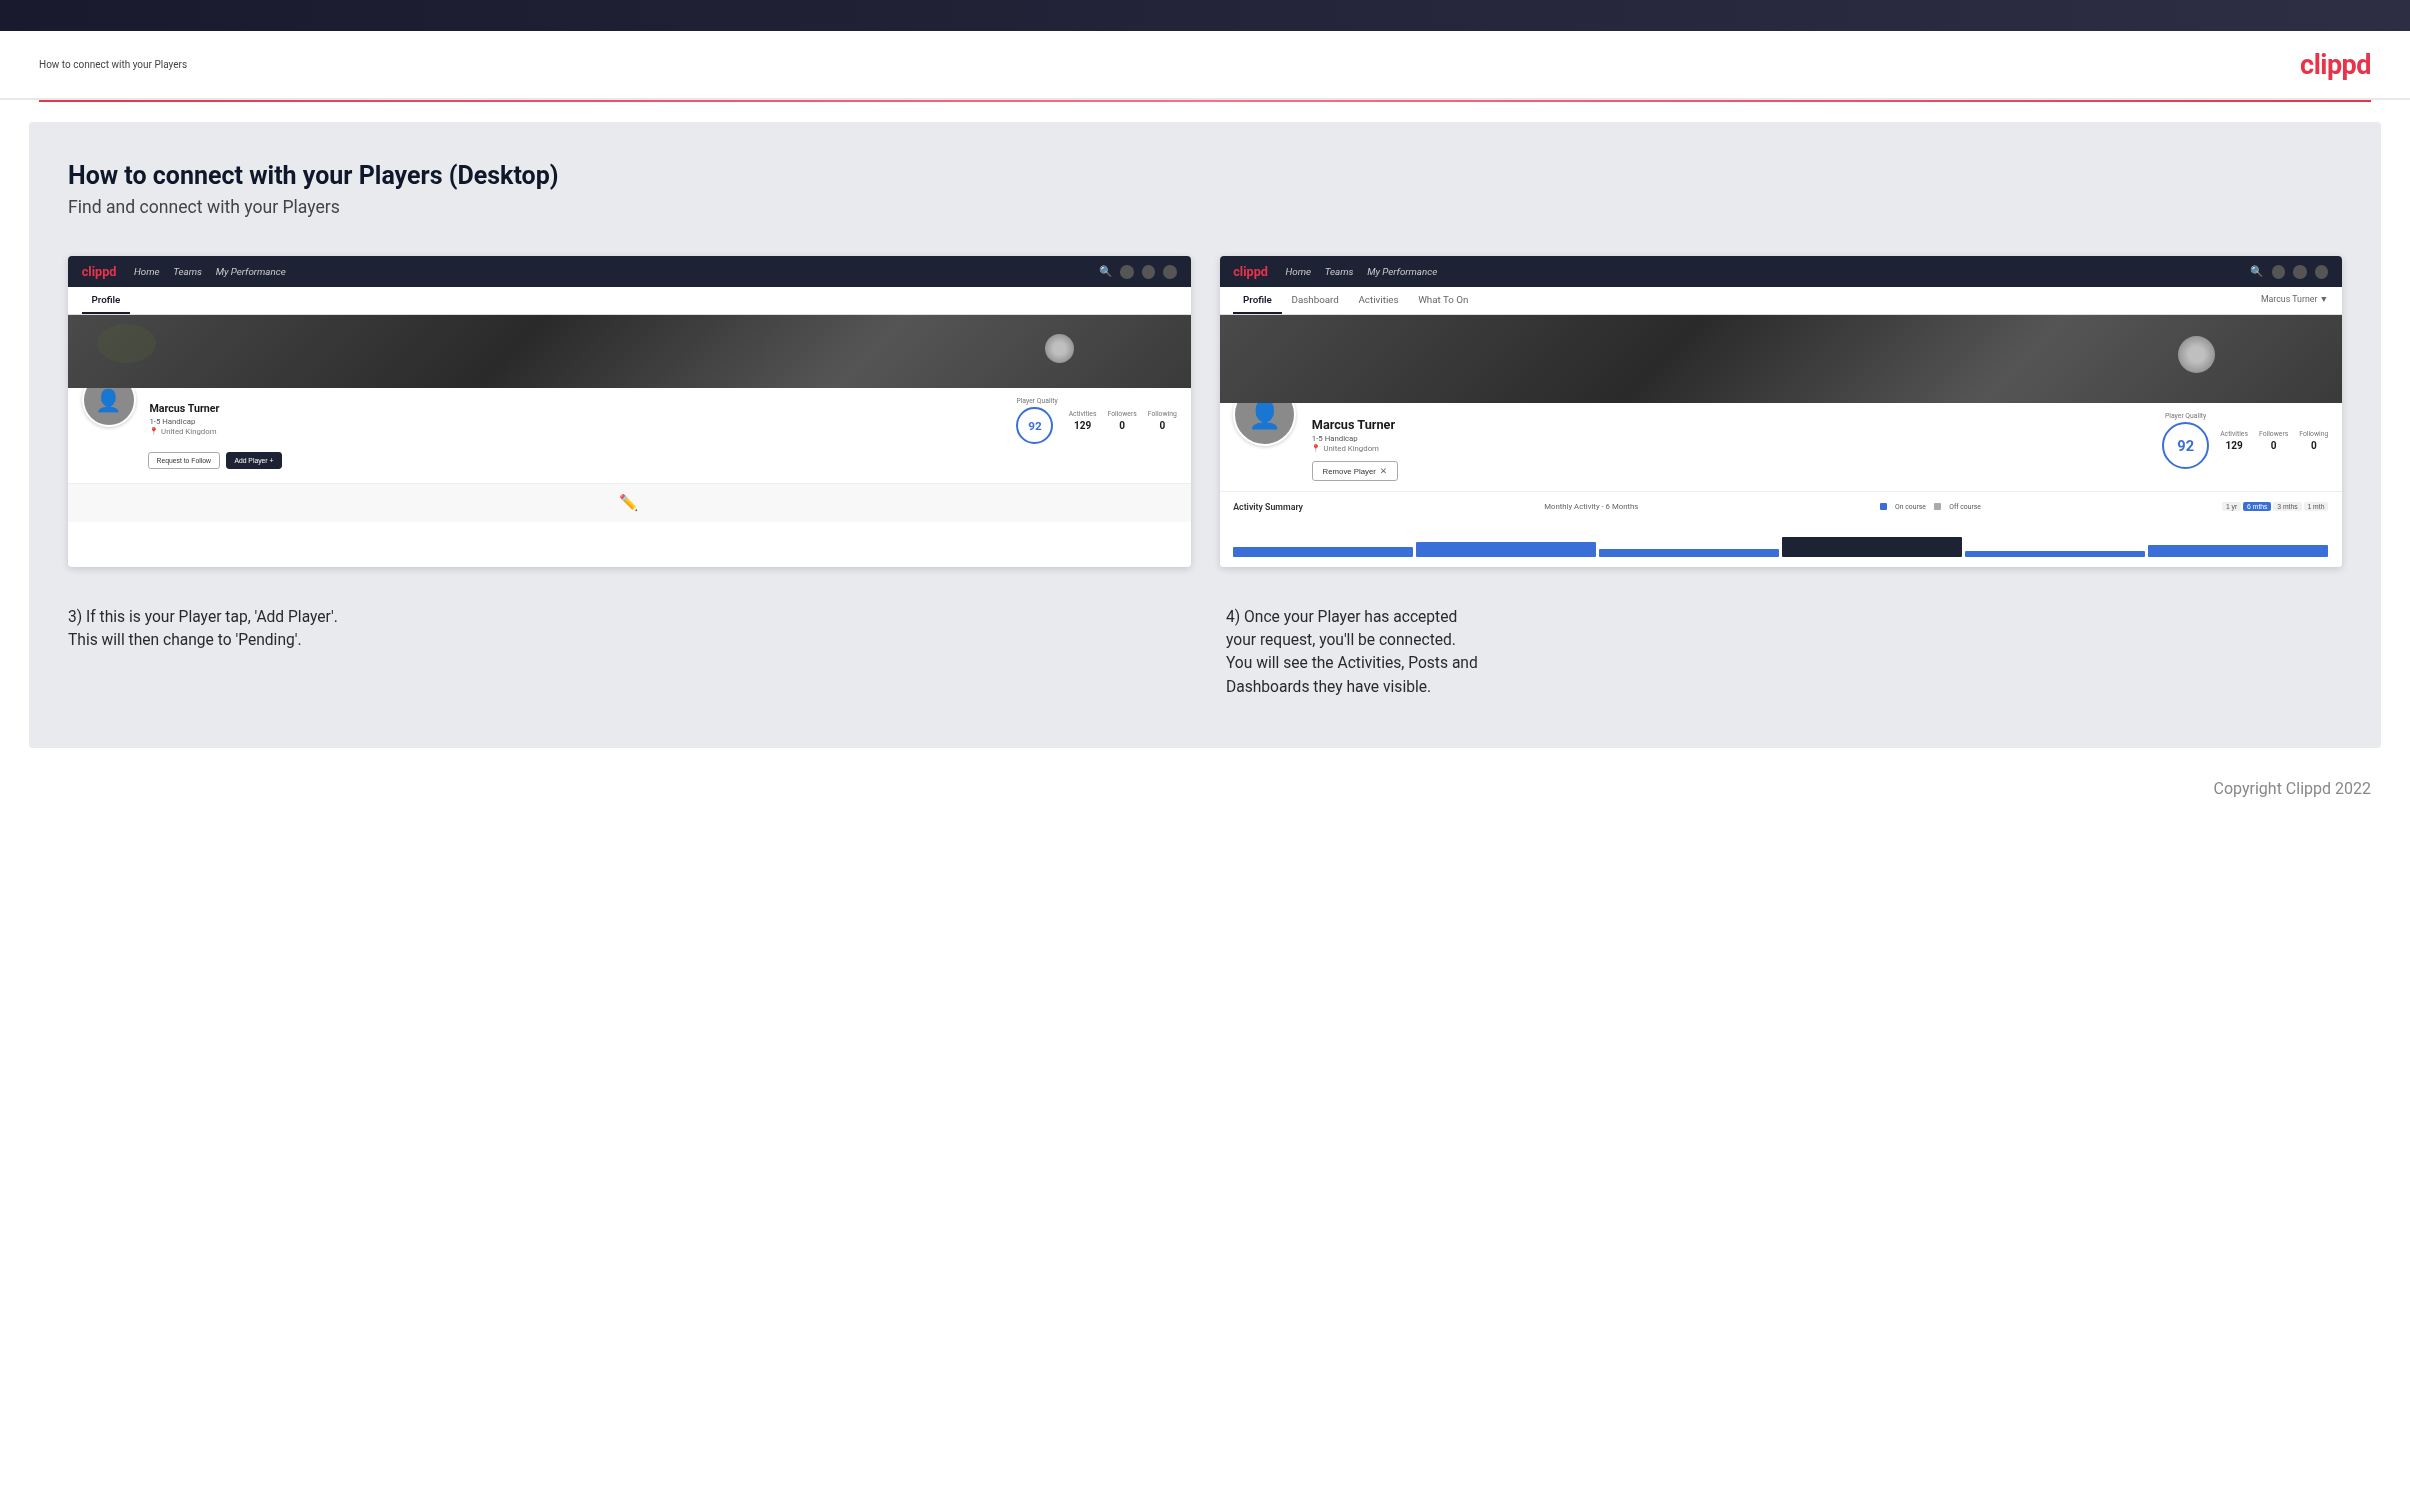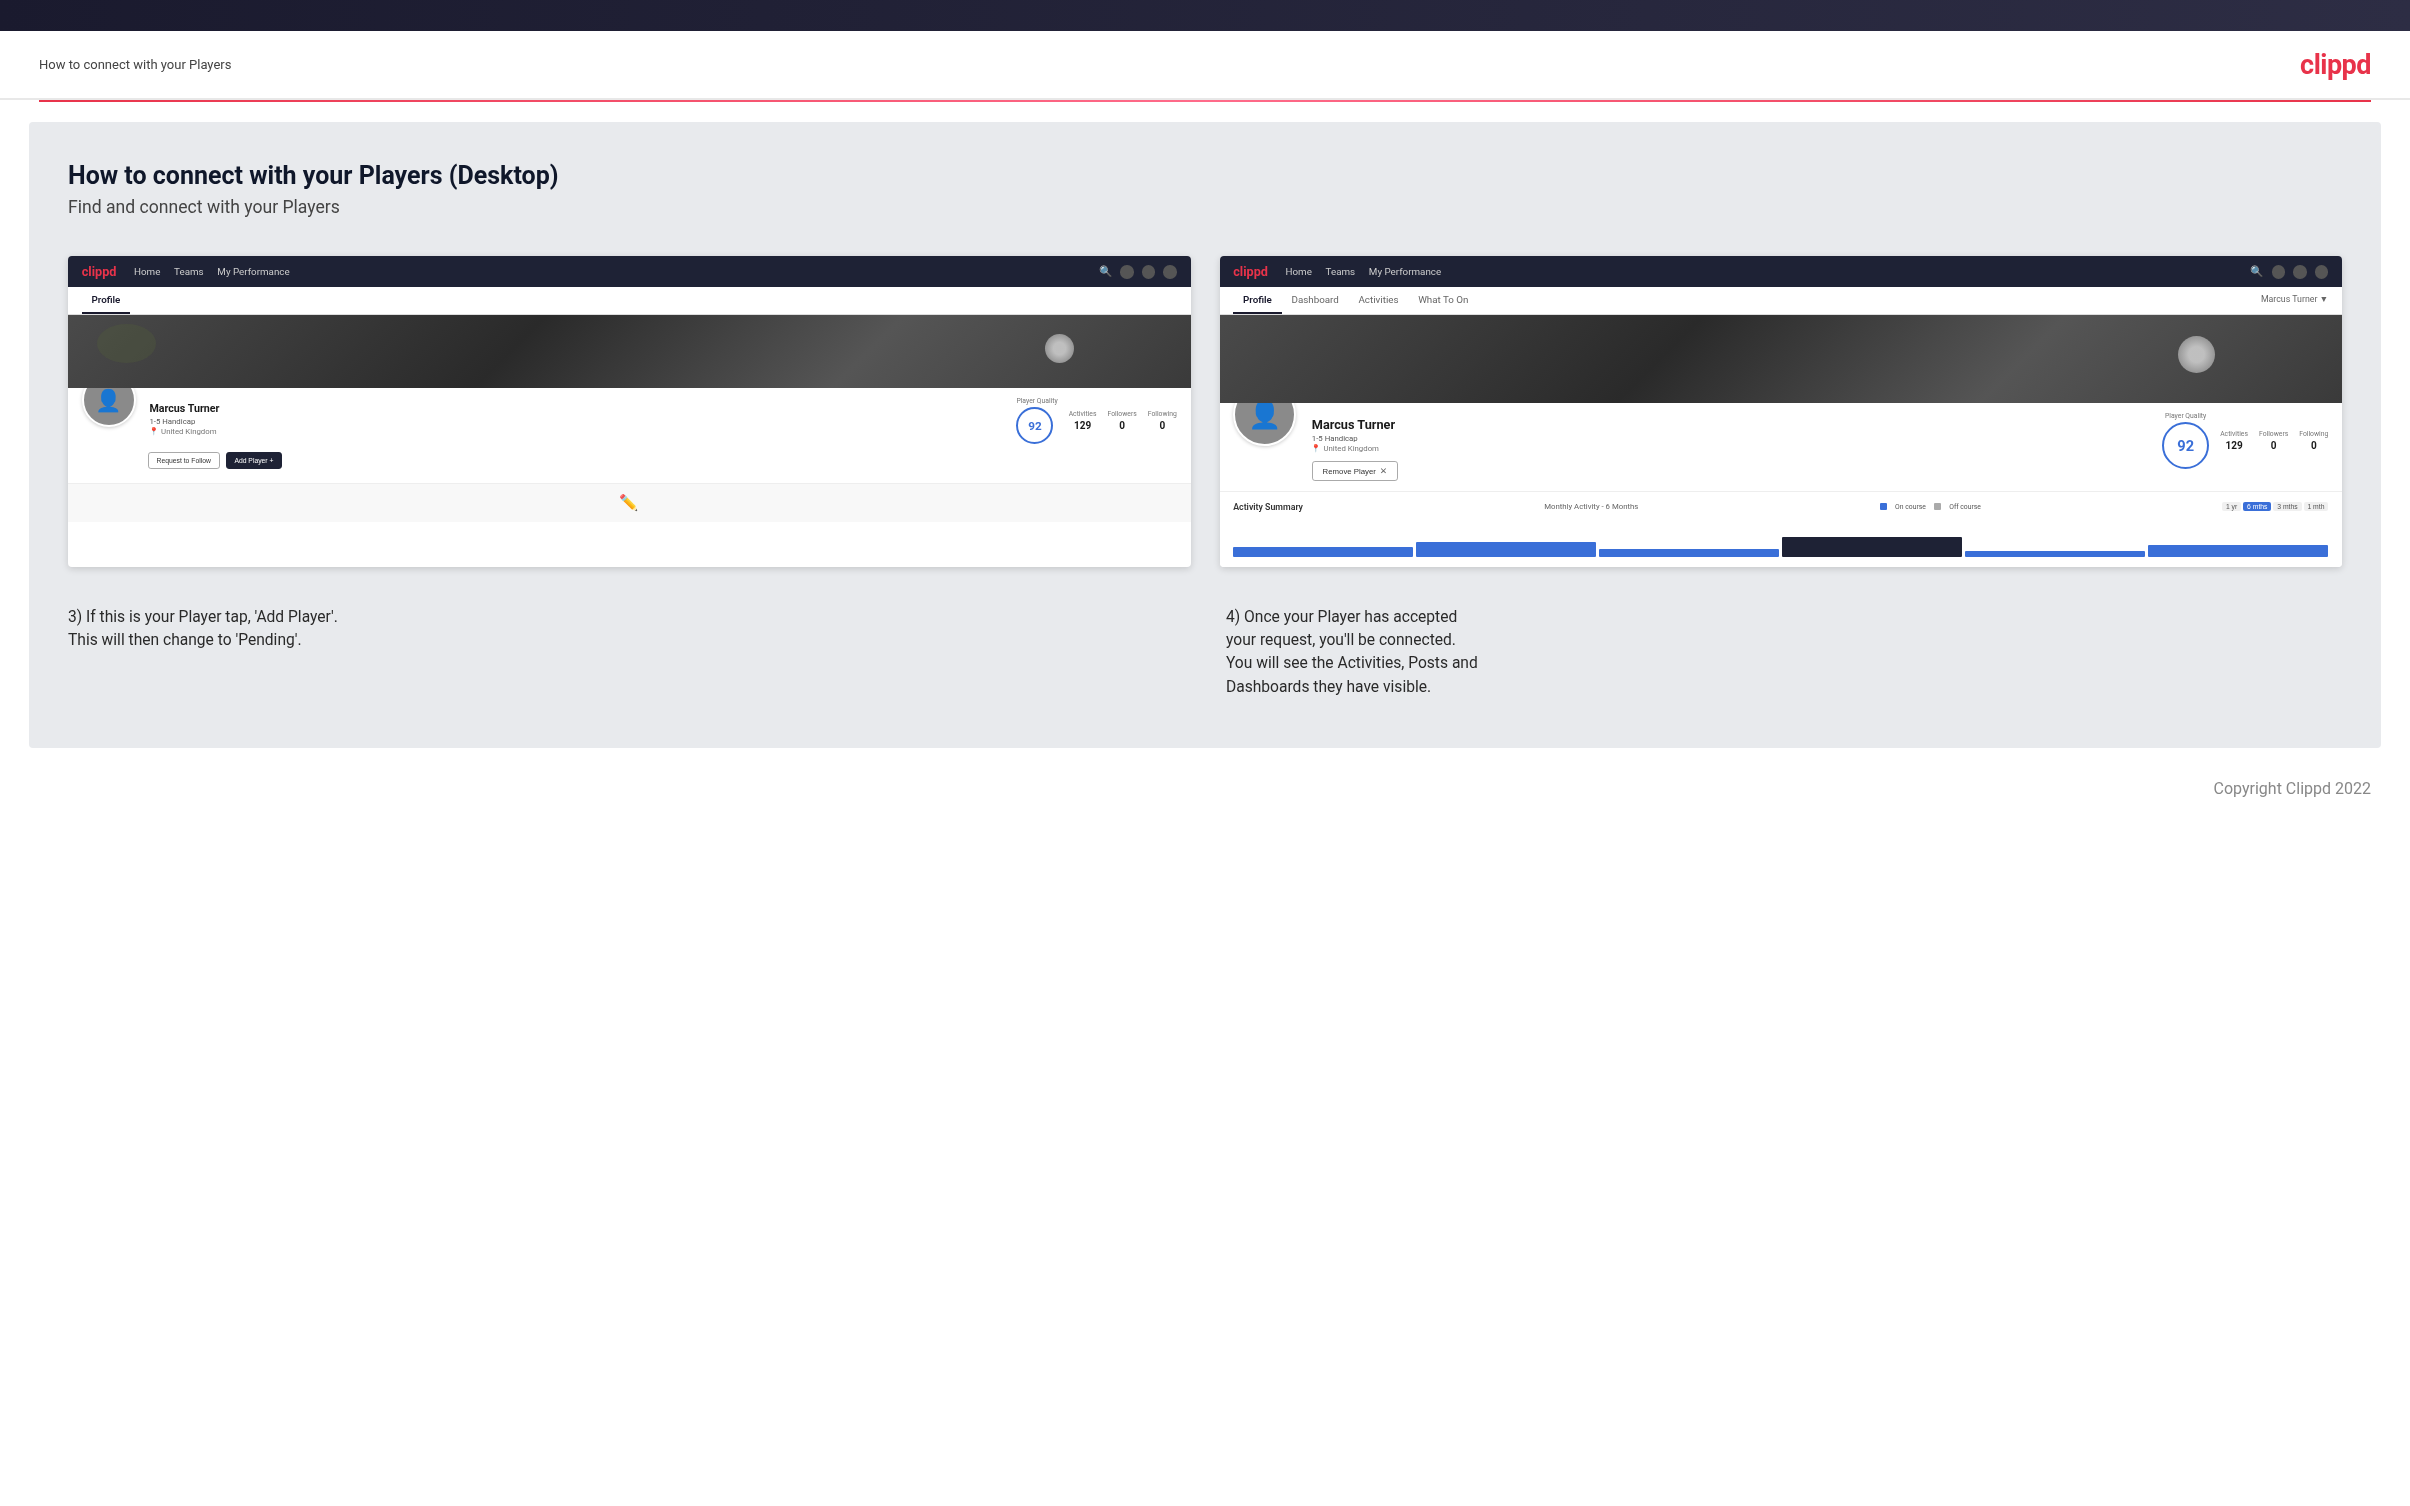--- a/index.html
+++ b/index.html
@@ -19,21 +19,21 @@
     
     .header {
       display: flex;
       align-items: center;
       justify-content: space-between;
       padding: 17.6px 39px;
       background: #fff;
       border-bottom: 2px solid #e8e8e8;
     }
     .header-title {
-      font-size: 13px;
+      font-size: 10px;
       color: #444;
     }
     .clippd-logo {
       font-size: 27px;
       font-weight: 700;
       color: #e8334a;
       letter-spacing: -0.5px;
     }
 
     
@@ -87,20 +87,21 @@
       gap: 17.6px;
     }
     .mock-logo {
       font-size: 12.7px;
       font-weight: 700;
       color: #e8334a;
     }
     .mock-nav-links {
       display: flex;
       gap: 13.7px;
+      font-style: italic;
     }
     .mock-nav-link {
       font-size: 9.8px;
       color: #ccc;
     }
     .mock-nav-right {
       margin-left: auto;
       display: flex;
       gap: 7.8px;
       align-items: center;

